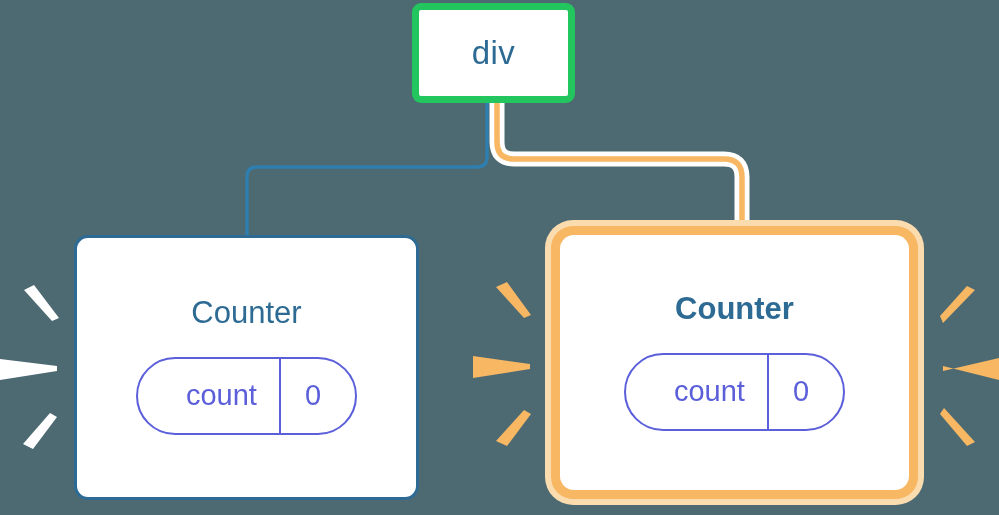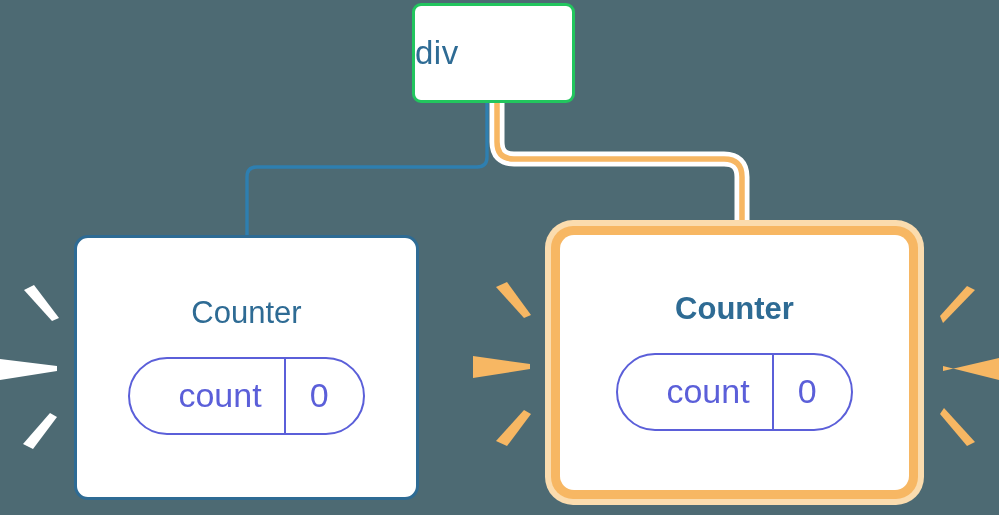--- a/index.html
+++ b/index.html
@@ -48,24 +48,25 @@
     background: #ffffff;
     box-sizing: border-box;
     z-index: 3;
   }
 
   .node-div {
     left: 412px;
     top: 3px;
     width: 163px;
     height: 100px;
-    border: 3px solid #22c55e;
+    border: 7px solid #22c55e;
     border-radius: 9px;
     display: flex;
     align-items: center;
+    justify-content: center;
   }
   .node-div .node-title {
     font-size: 33px;
     color: #2e6b94;
     font-weight: 400;
     letter-spacing: 0.5px;
   }
 
   .node-counter-left {
     left: 74px;
@@ -136,21 +137,21 @@
     border-radius: 999px;
     height: 74px;
     overflow: hidden;
     background: transparent;
   }
   .pill-key, .pill-val {
     display: flex;
     align-items: center;
     justify-content: center;
     color: #5b5fd9;
-    font-size: 34px;
+    font-size: 29px;
     font-weight: 400;
     box-sizing: border-box;
   }
   .pill-key {
     padding: 0 22px 0 48px;
   }
   .pill-val {
     border-left: 2px solid #5b5fd9;
     padding: 0 34px 0 24px;
     min-width: 44px;

